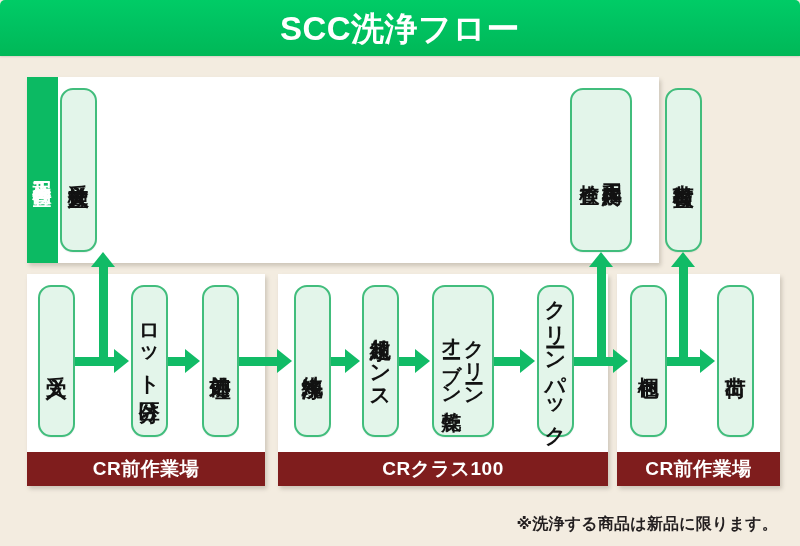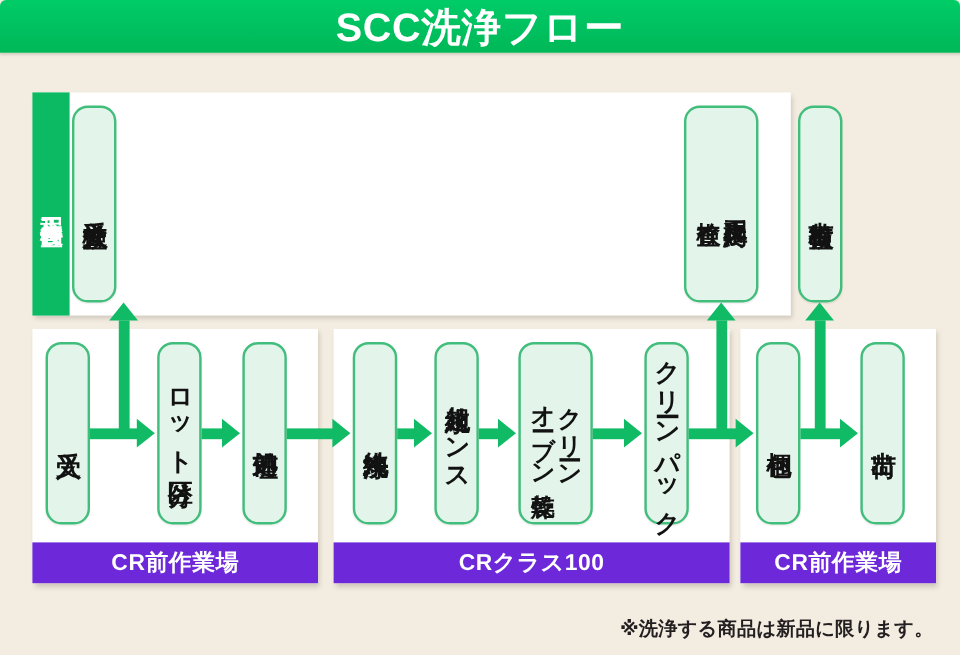--- a/index.html
+++ b/index.html
@@ -13,21 +13,21 @@
     font-family: "Liberation Sans", "DejaVu Sans", sans-serif;
     overflow: hidden;
     position: relative;
   }
 
   
   .title-bar {
     position: absolute;
     left: 0; top: 0;
     width: 800px;
-    height: 44px;
+    height: 56px;
     background: linear-gradient(180deg, #00cc66 0%, #00c261 45%, #00b857 100%);
     border-radius: 5px 5px 0 0;
     display: flex;
     align-items: center;
     justify-content: center;
     box-shadow: 0 1px 2px rgba(0,0,0,0.12);
   }
   .title-text {
     color: #ffffff;
     font-size: 33px;
@@ -107,21 +107,21 @@
   #group-0 { left: 27px;  width: 238px; }
   #group-1 { left: 278px; width: 330px; }
   #group-2 { left: 617px; width: 163px; }
 
   .group-footer {
     position: absolute;
     left: 0;
     bottom: 0;
     width: 100%;
     height: 34px;
-    background: #6d28d9;
+    background: #7f1d1d;
     display: flex;
     align-items: center;
     justify-content: center;
   }
   .group-footer span {
     color: #ffffff;
     font-size: 19px;
     font-weight: bold;
     letter-spacing: 0.5px;
   }

